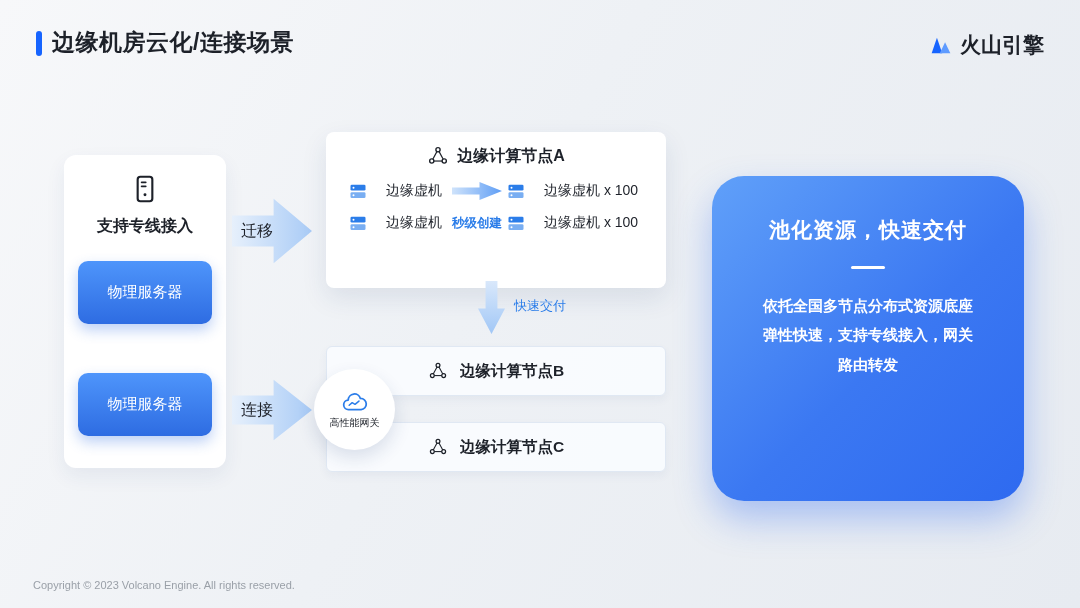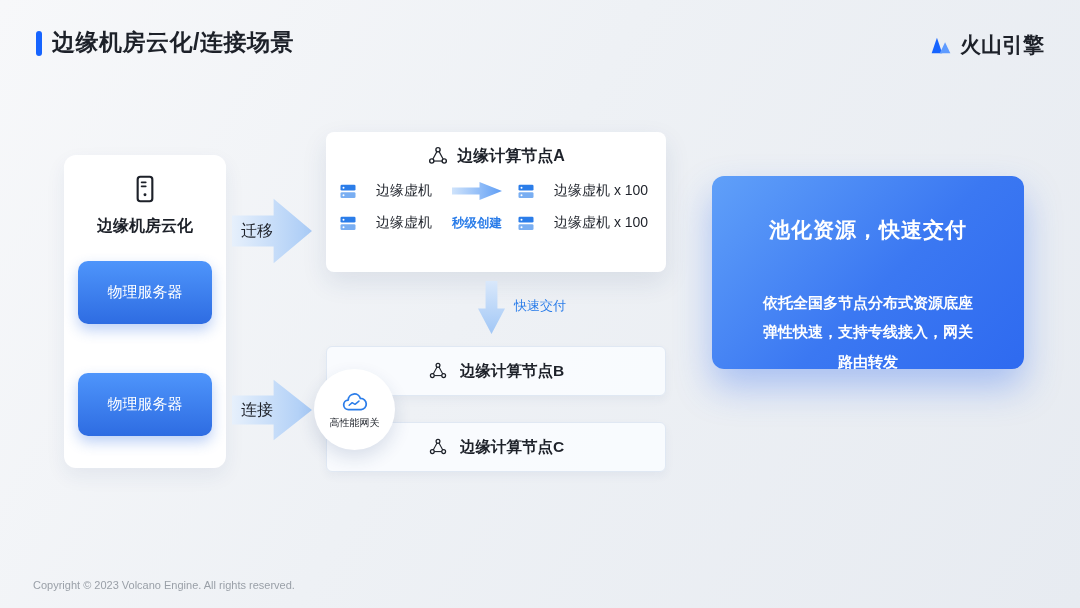--- a/index.html
+++ b/index.html
@@ -36,22 +36,22 @@
   .arrow-label { position:absolute; font-size:16px; color:#1d2129; }
   .label-migrate { left:241px; top:221px; }
   .label-connect { left:241px; top:400px; }
 
   .arrow-down { position:absolute; left:478px; top:281px; width:27px; height:53px;
       background:linear-gradient(180deg,#d9e8fb,#a1c7f6);
       clip-path:polygon(28% 0,72% 0,72% 52%,100% 52%,50% 100%,0 52%,28% 52%); }
   .label-fast-delivery { position:absolute; left:514px; top:297px; font-size:13px; color:#2b7de9; }
 
   
-  .node-a { position:absolute; left:326px; top:132px; width:340px; height:140px; background:#fff;
-            border-radius:8px; box-shadow:0 10px 26px rgba(30,60,110,.10); padding:13px 12px 0; }
+  .node-a { position:absolute; left:326px; top:132px; width:340px; height:156px; background:#fff;
+            border-radius:8px; box-shadow:0 10px 26px rgba(30,60,110,.10); padding:13px 22px 0; }
   .node-title { display:flex; align-items:center; justify-content:center; gap:8px;
                 font-size:16px; font-weight:700; }
   .node-a-grid { display:grid; grid-template-columns:100px 1fr 138px; margin-top:14px;
                  row-gap:12px; align-items:center; }
   .vm-item { display:flex; align-items:center; gap:18px; font-size:14px; white-space:nowrap; }
   .mini-arrow { width:50px; height:18px; margin:0 auto;
       background:linear-gradient(90deg,#cfe3fb,#5f9ef5);
       clip-path:polygon(0 30%,55% 30%,55% 0,100% 50%,55% 100%,55% 70%,0 70%); }
   .seconds-label { text-align:center; font-size:12.5px; font-weight:700; color:#2b7de9; }
 
@@ -64,22 +64,22 @@
   .node-b { top:346px; }
   .node-c { top:422px; }
 
   
   .gateway { position:absolute; left:314px; top:369px; width:81px; height:81px; background:#fff;
       border-radius:50%; box-shadow:0 8px 18px rgba(30,60,110,.14); z-index:3;
       display:flex; flex-direction:column; align-items:center; justify-content:center; gap:2px; }
   .gateway-label { font-size:10px; color:#1d2129; }
 
   
-  .right-card { position:absolute; left:712px; top:176px; width:312px; height:193px;
-      border-radius:12px; color:#fff;
+  .right-card { position:absolute; left:712px; top:176px; width:312px; height:325px;
+      border-radius:32px; color:#fff;
       background:linear-gradient(135deg,#60a0f9 0%,#3b78f2 55%,#2e6af0 100%);
       box-shadow:0 18px 36px rgba(46,106,240,.35);
       display:flex; flex-direction:column; align-items:center; }
   .right-card-title { margin-top:40px; font-size:21px; font-weight:700; letter-spacing:1px; }
   .right-card-divider { margin-top:22px; width:34px; height:3px; background:#fff; border-radius:2px; }
   .right-card-body { margin-top:22px; padding:0 22px; font-size:15px; font-weight:600;
       line-height:1.95; text-align:center; white-space:pre-line; }
 
   .footer { position:absolute; left:33px; bottom:17px; font-size:11px; color:#9aa0a8; }
 
@@ -104,21 +104,21 @@
 
   <div class="left-card">
     <span class="cabinet-icon">
       <svg width="32" height="32" viewBox="0 0 24 24">
         <rect x="6.5" y="2.8" width="11" height="18.4" rx="2" fill="none" stroke="#1d2129" stroke-width="1.6"></rect>
         <line x1="9.5" y1="7" x2="12.5" y2="7" stroke="#1d2129" stroke-width="1.4" stroke-linecap="round"></line>
         <line x1="9.5" y1="10" x2="12.5" y2="10" stroke="#1d2129" stroke-width="1.4" stroke-linecap="round"></line>
         <circle cx="12" cy="16.3" r="1.1" fill="#1d2129"></circle>
       </svg>
     </span>
-    <div class="left-card-title">边缘机房云化</div>
+    <div class="left-card-title">支持专线接入</div>
     <div class="server-btn one">物理服务器</div>
     <div class="server-btn two">物理服务器</div>
   </div>
 
   <div class="block-arrow-right arrow-migrate"></div>
   <div class="arrow-label label-migrate">迁移</div>
 
   <div class="block-arrow-right arrow-connect"></div>
   <div class="arrow-label label-connect">连接</div>
 

